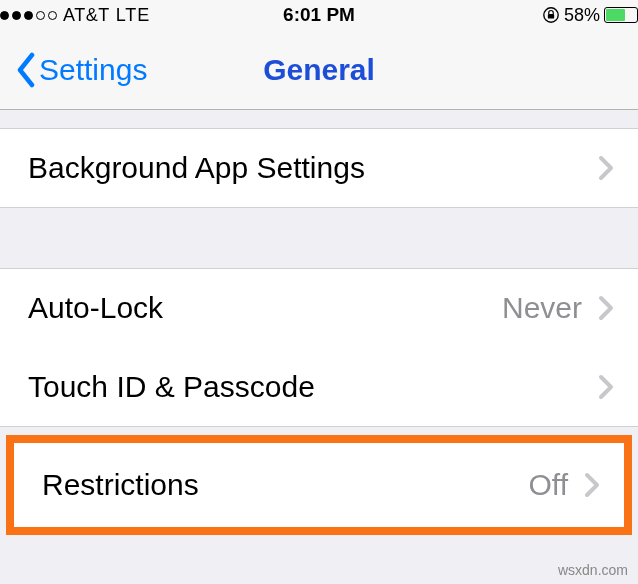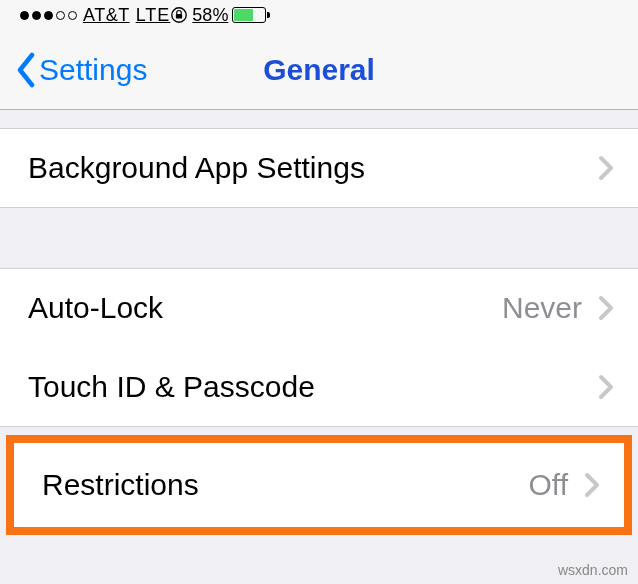--- a/index.html
+++ b/index.html
@@ -9,25 +9,25 @@
       width: 638px;
       height: 584px;
       overflow: hidden;
       position: relative;
     }
     .status-bar {
       height: 30px;
       background: #f7f7f8;
       display: flex;
       align-items: center;
-      padding: 0 20px;
+      justify-content: space-between;
+      padding: 0 0;
       font-size: 18px;
       font-weight: 500;
       color: #000;
-      text-decoration: underline;
     }
     .status-left { display: flex; align-items: center; gap: 6px; }
     .signal-dots { display: flex; gap: 3px; align-items: center; }
     .dot { width: 9px; height: 9px; border-radius: 50%; border: 1.5px solid #000; }
     .dot.filled { background: #000; }
     .carrier { font-size: 18px; letter-spacing: 0.5px; }
     .net-type { font-size: 18px; letter-spacing: 1px; }
     .status-center { font-size: 19px; font-weight: 600; position:absolute; left:50%; transform:translateX(-50%); }
     .status-right { display: flex; align-items: center; gap: 4px; }
     .lock-icon { width: 18px; height: 18px; }
@@ -88,20 +88,21 @@
     <span class="signal-dots">
       <span class="dot filled"></span>
         <span class="dot filled"></span>
         <span class="dot filled"></span>
         <span class="dot"></span>
         <span class="dot"></span>
     </span>
     <span class="carrier">AT&amp;T</span>
     <span class="net-type">LTE</span>
   </div>
+  <div class="status-center">6:01 PM</div>
   <div class="status-right">
     <svg class="lock-icon" viewBox="0 0 20 20">
       <circle cx="10" cy="10" r="8" fill="none" stroke="#000" stroke-width="1.5"></circle>
       <path d="M7.5 9 v-1.5 a2.5 2.5 0 0 1 5 0 V9" fill="none" stroke="#000" stroke-width="1.3"></path>
       <rect x="6.5" y="9" width="7" height="5" rx="1" fill="#000"></rect>
     </svg>
     <span class="battery-pct">58%</span>
     <span class="battery">
       <span class="battery-fill" style="width:58%"></span>
     </span>

